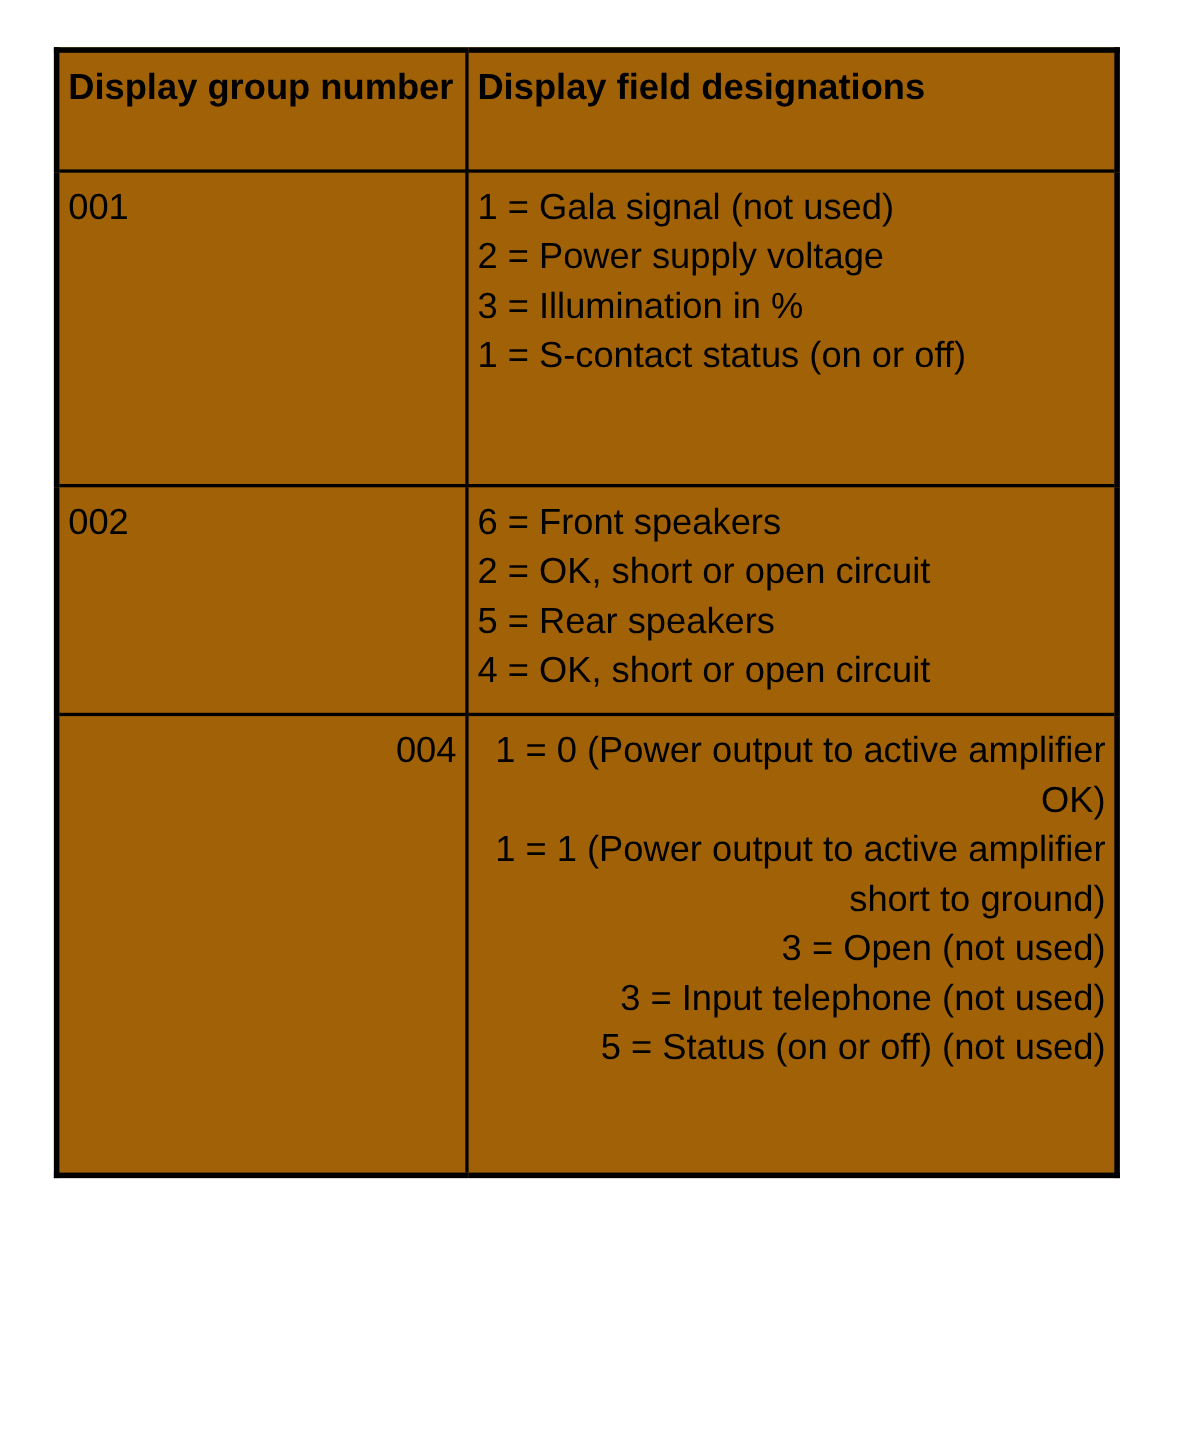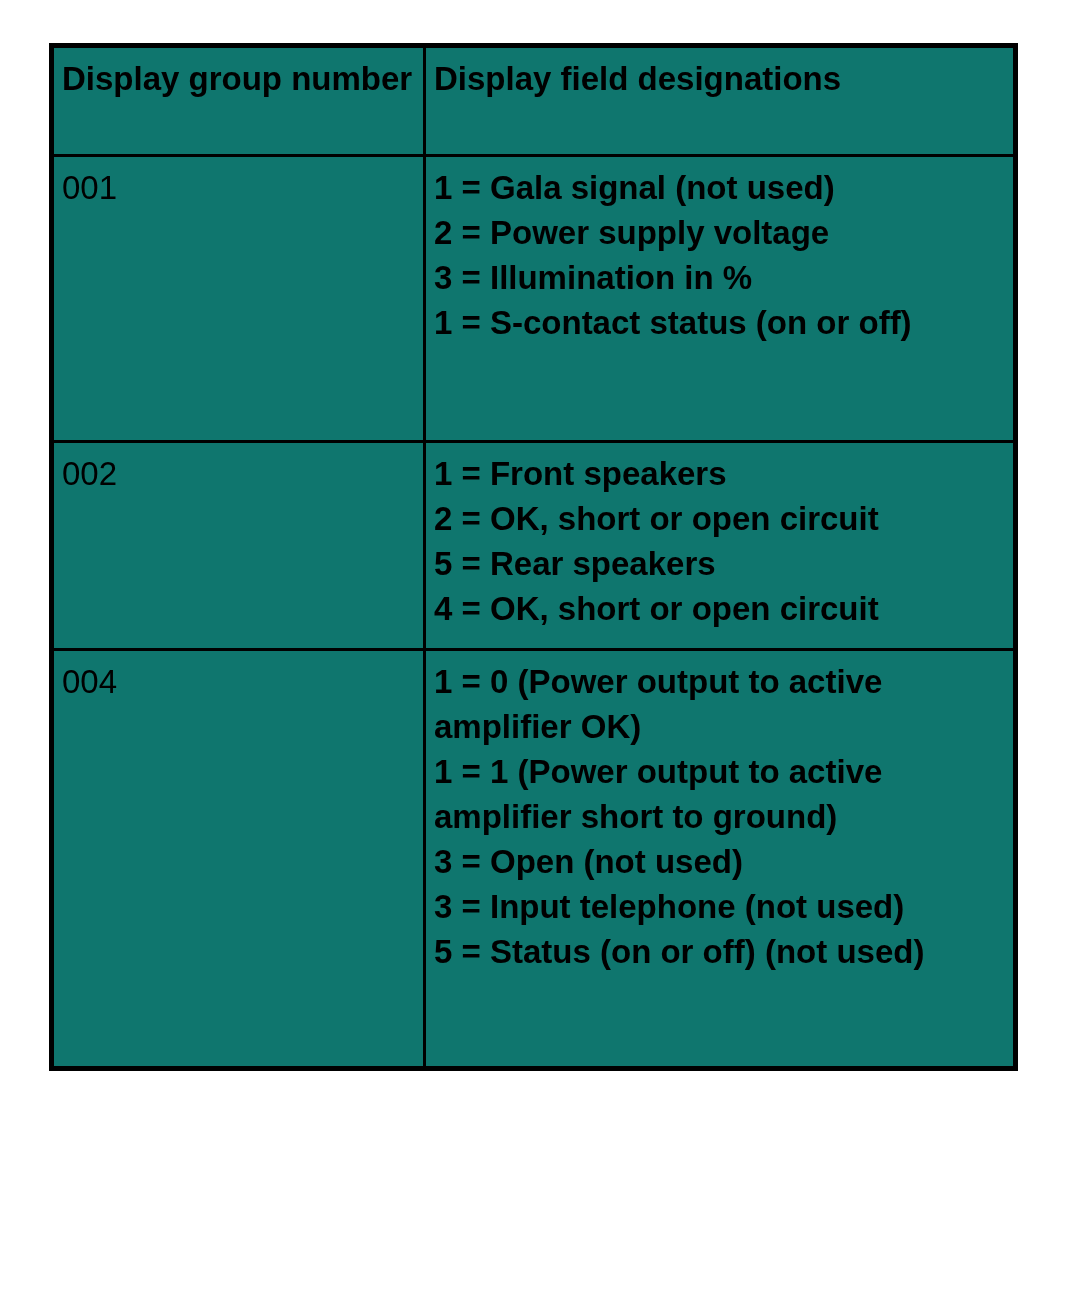--- a/index.html
+++ b/index.html
@@ -15,53 +15,52 @@
     font-family: "Liberation Sans", "DejaVu Sans", sans-serif;
     color: #000000;
   }
   table.display-table {
     position: absolute;
     left: 49px;
     top: 43px;
     width: 964px;
     border-collapse: collapse;
     table-layout: fixed;
-    background: #0f766e;
+    background: #a16207;
   }
   table.display-table col.col-group { width: 373px; }
   table.display-table col.col-fields { width: 591px; }
   table.display-table th,
   table.display-table td {
     border: 3px solid #000000;
     vertical-align: top;
     padding: 8px 8px 4px 8px;
     font-size: 33px;
     line-height: 45px;
     text-align: left;
     overflow: hidden;
   }
   
   table.display-table { border: 2px solid #000000; }
   table.display-table tr > *:first-child { border-left-width: 5px; }
   table.display-table tr > *:last-child { border-right-width: 5px; }
   table.display-table thead tr > * { border-top-width: 5px; }
-  table.display-table tbody tr:last-child > * { border-bottom-width: 5px; }
+  table.display-table tbody tr:last-child > * { border-bottom-width: 5px; text-align: right; }
 
   table.display-table th {
     font-weight: bold;
   }
   tr.header-row   { height: 110px; }
   tr.row-0 { height: 286px; }
   tr.row-1 { height: 208px; }
   tr.row-2 { height: 221px; }
   tr.row-3 { height: 419px; }
   .field-line {
     white-space: pre-wrap;
     word-wrap: break-word;
-    font-weight: bold;
   }
 </style>
 </head>
 <body>
 
 <div class="page">
   <table class="display-table">
     <colgroup>
       <col class="col-group">
       <col class="col-fields">
@@ -78,21 +77,21 @@
         <td>
           <div class="field-line">1 = Gala signal (not used)</div>
           <div class="field-line">2 = Power supply voltage</div>
           <div class="field-line">3 = Illumination in %</div>
           <div class="field-line">1 = S-contact status (on or off)</div>
         </td>
       </tr>
       <tr class="row-1">
         <td>002</td>
         <td>
-          <div class="field-line">1 = Front speakers</div>
+          <div class="field-line">6 = Front speakers</div>
           <div class="field-line">2 = OK, short or open circuit</div>
           <div class="field-line">5 = Rear speakers</div>
           <div class="field-line">4 = OK, short or open circuit</div>
         </td>
       </tr>
       <tr class="row-3">
         <td>004</td>
         <td>
           <div class="field-line">1 = 0 (Power output to active amplifier OK)</div>
           <div class="field-line">1 = 1 (Power output to active amplifier short to ground)</div>

